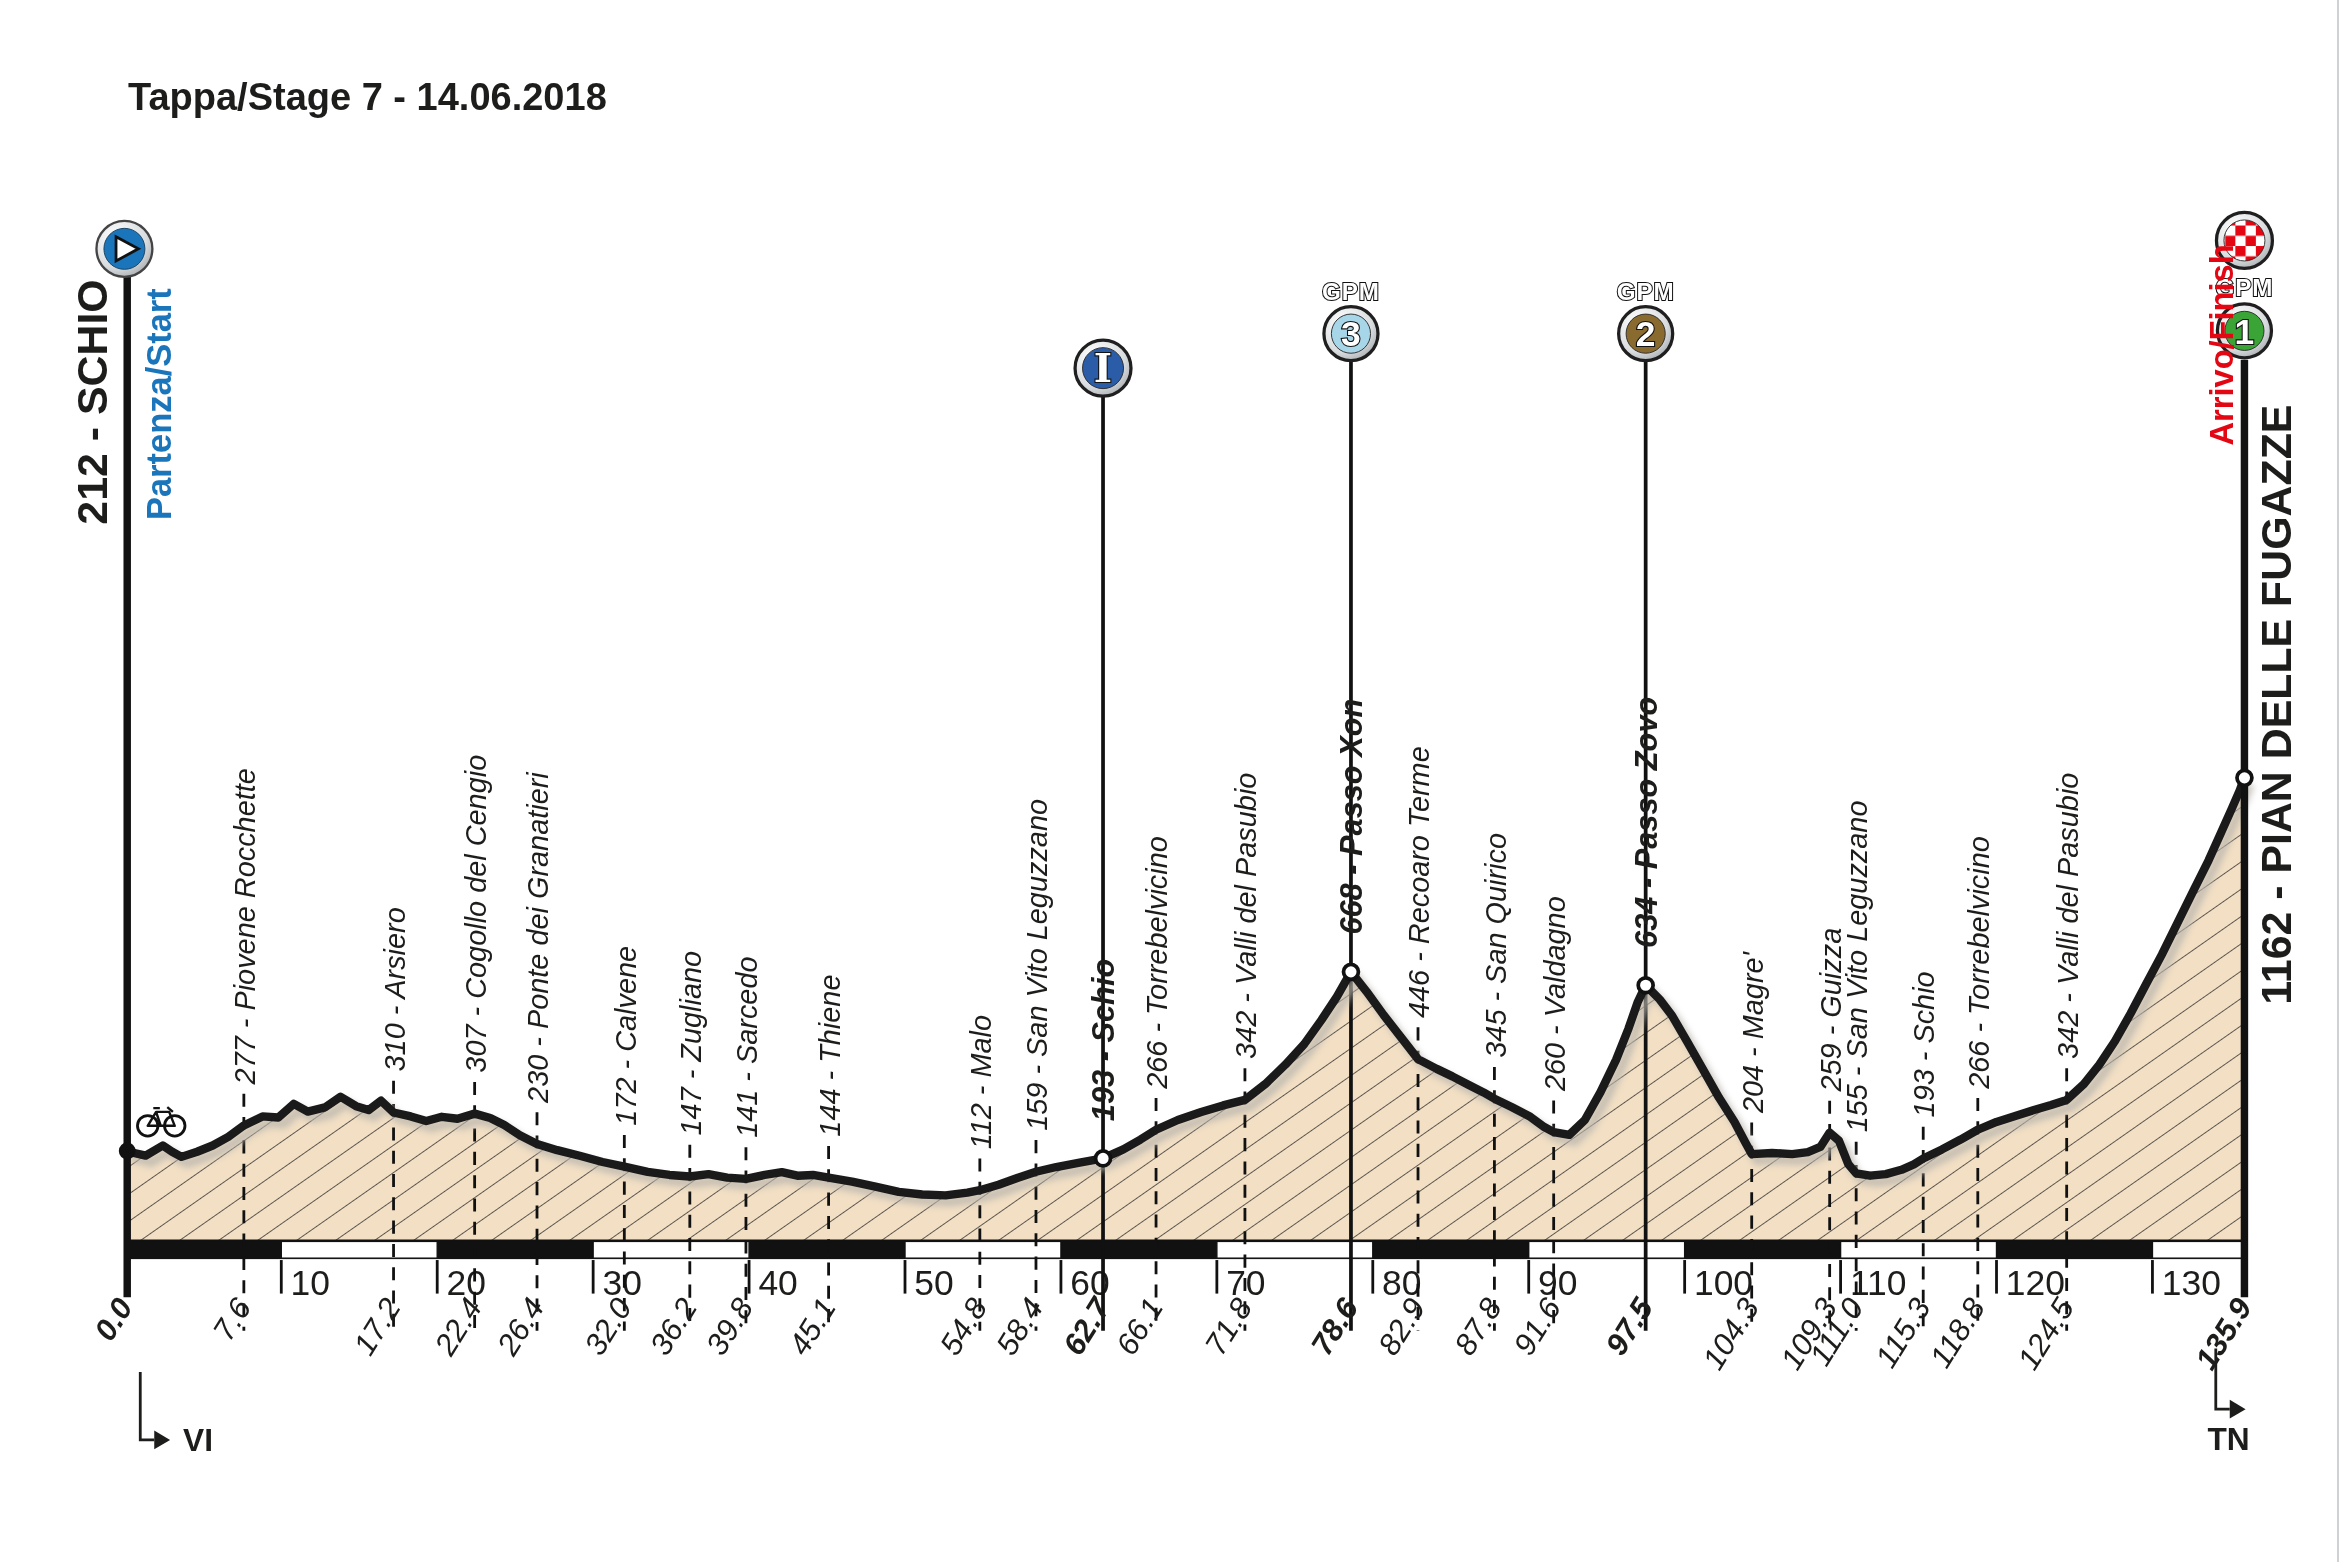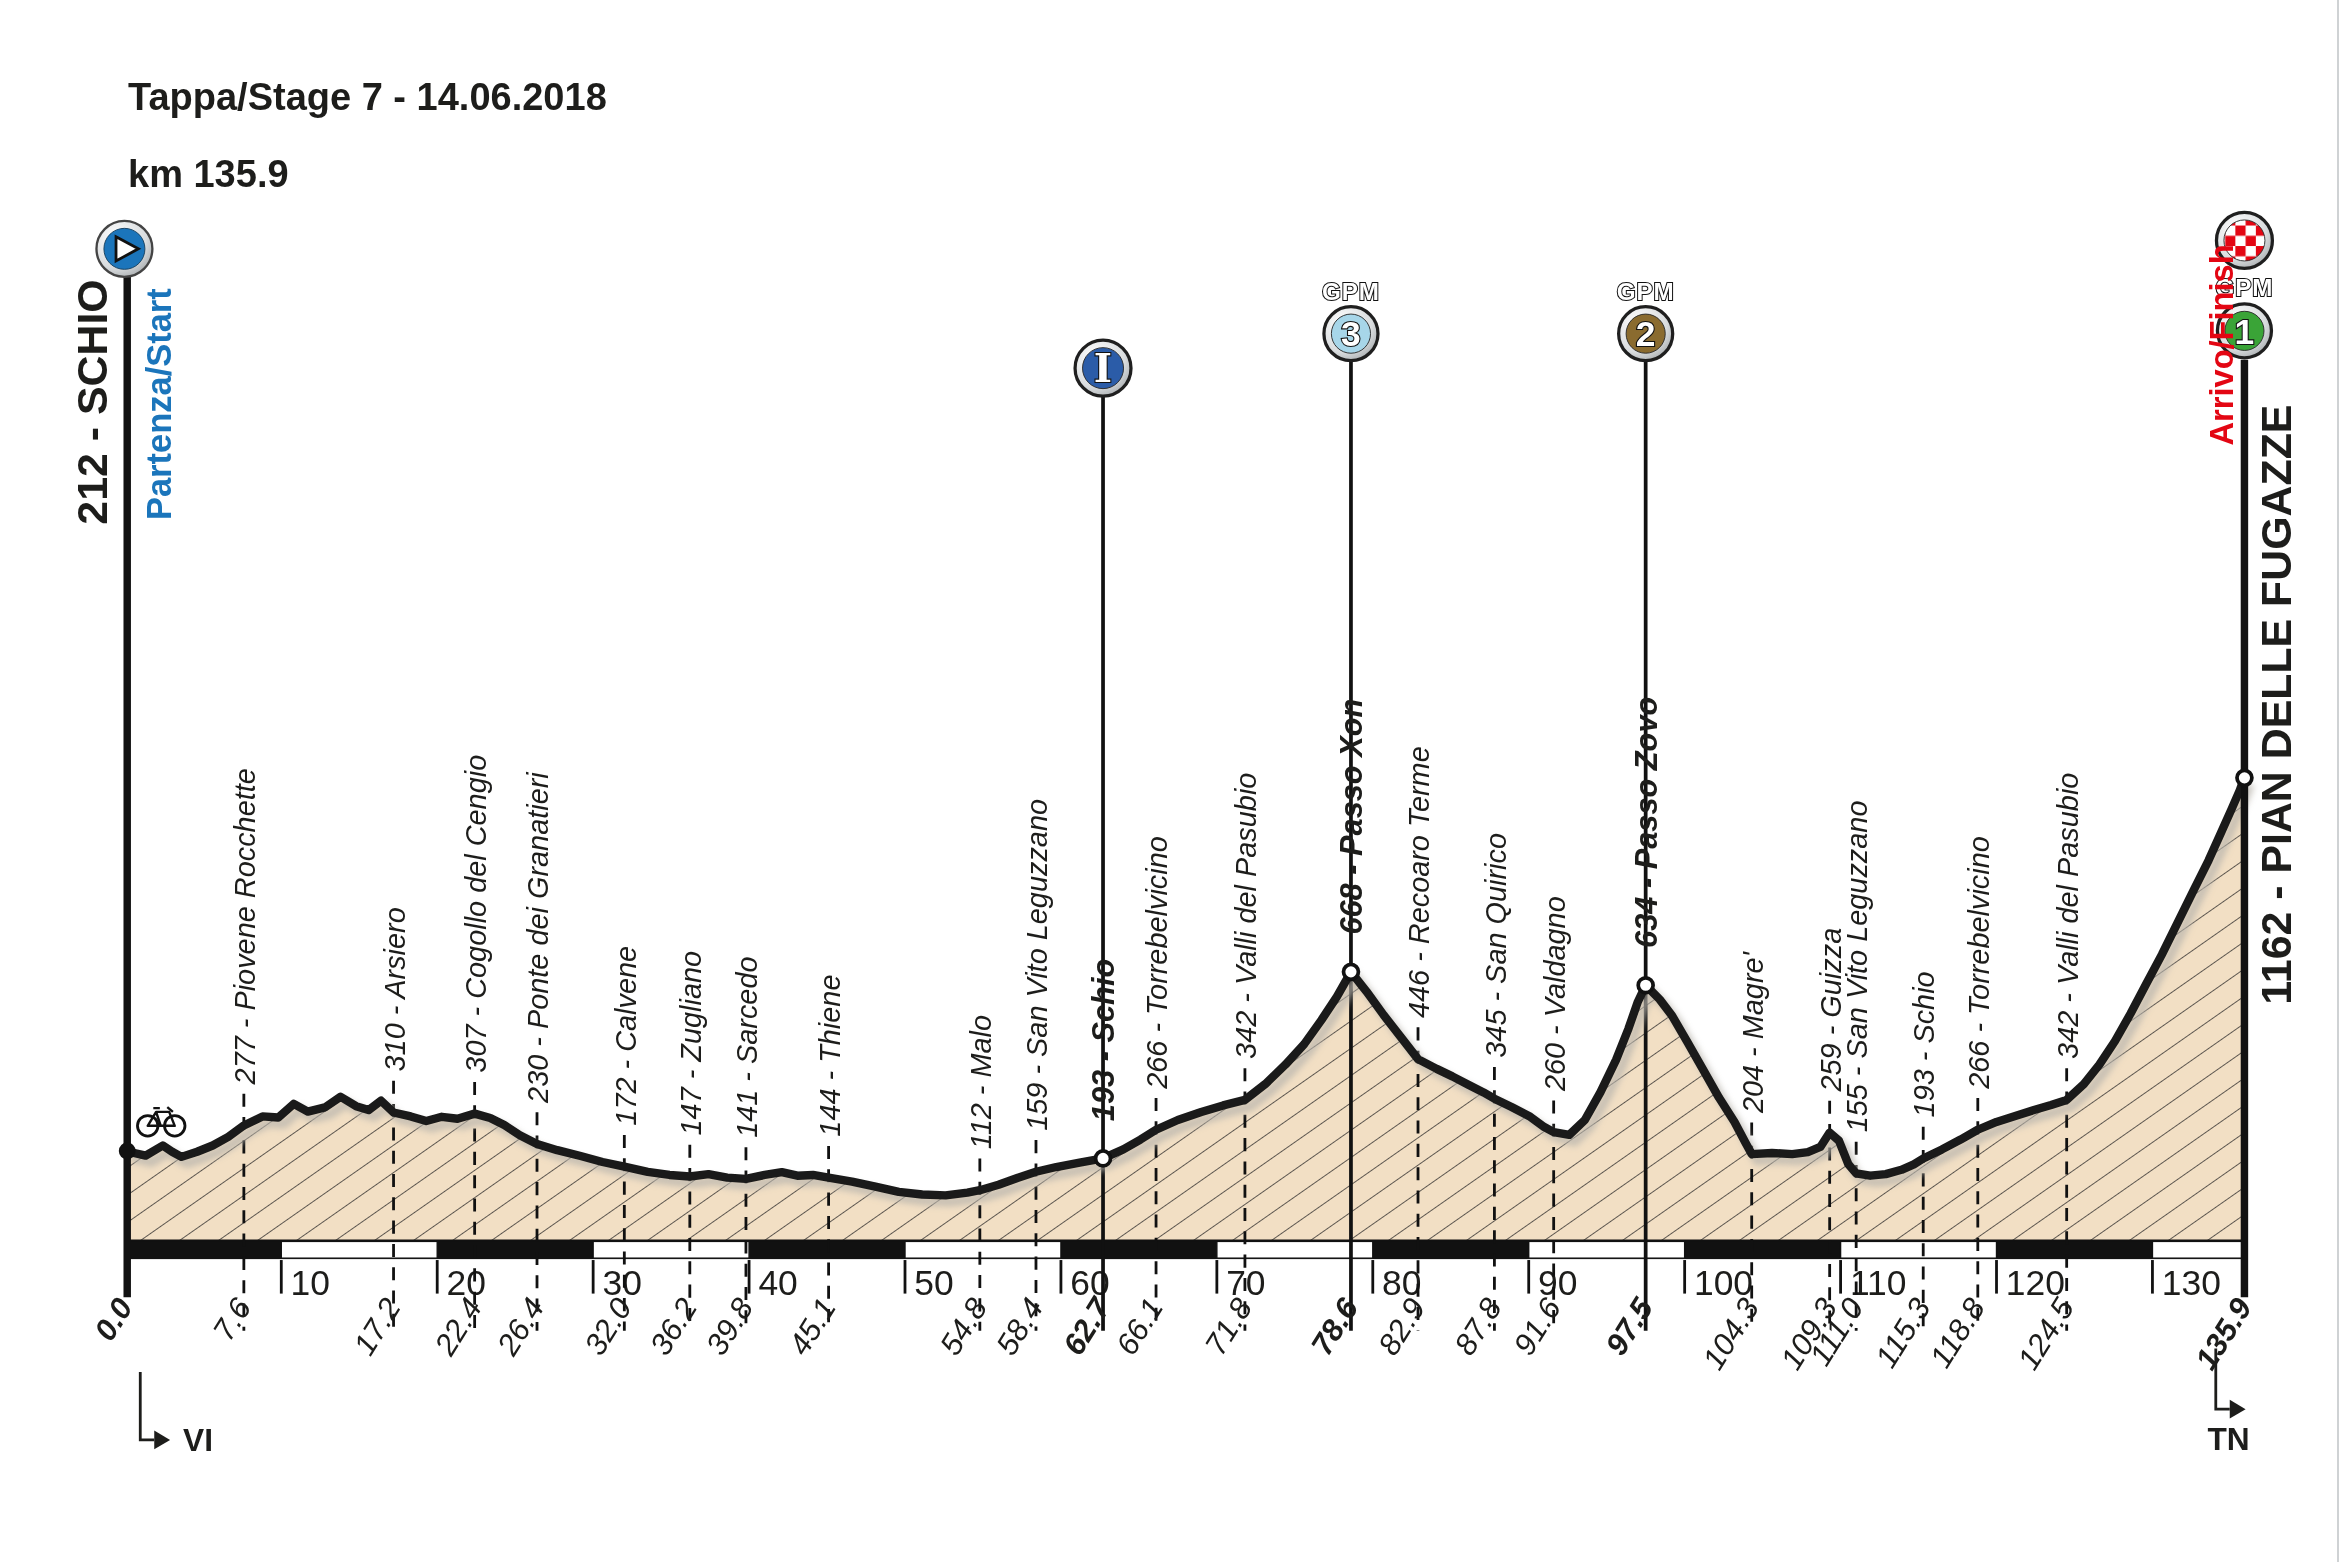--- a/index.html
+++ b/index.html
@@ -10,21 +10,20 @@
   #titleblock .t2{font-size:38px;font-weight:bold;line-height:1.0;margin-top:39px;}
   svg{position:absolute;left:0;top:0;}
   .edge{position:absolute;right:3.7px;top:0;width:1.9px;height:100%;background:#cfd2d4;}
 </style>
 </head>
 <body>
 
 <div id="page">
   <div id="titleblock">
     <div class="t1">Tappa/Stage 7 - 14.06.2018</div>
-    <div class="t2">km 135.9</div>
   </div>
   <svg id="chart" width="2343" height="1562" viewBox="0 0 2513 1676" xmlns="http://www.w3.org/2000/svg">
     <defs>
       <pattern id="hatch" width="24" height="24" patternUnits="userSpaceOnUse" patternTransform="rotate(55)">
         <rect width="24" height="24" fill="#f2dfc4"></rect>
         <line x1="0" y1="0" x2="0" y2="24" stroke="#55504a" stroke-width="2"></line>
       </pattern>
       <pattern id="checker" width="22" height="22" patternUnits="userSpaceOnUse">
         <rect width="22" height="22" fill="#ffffff"></rect>
         <rect x="0" y="0" width="11" height="11" fill="#e30613"></rect>

